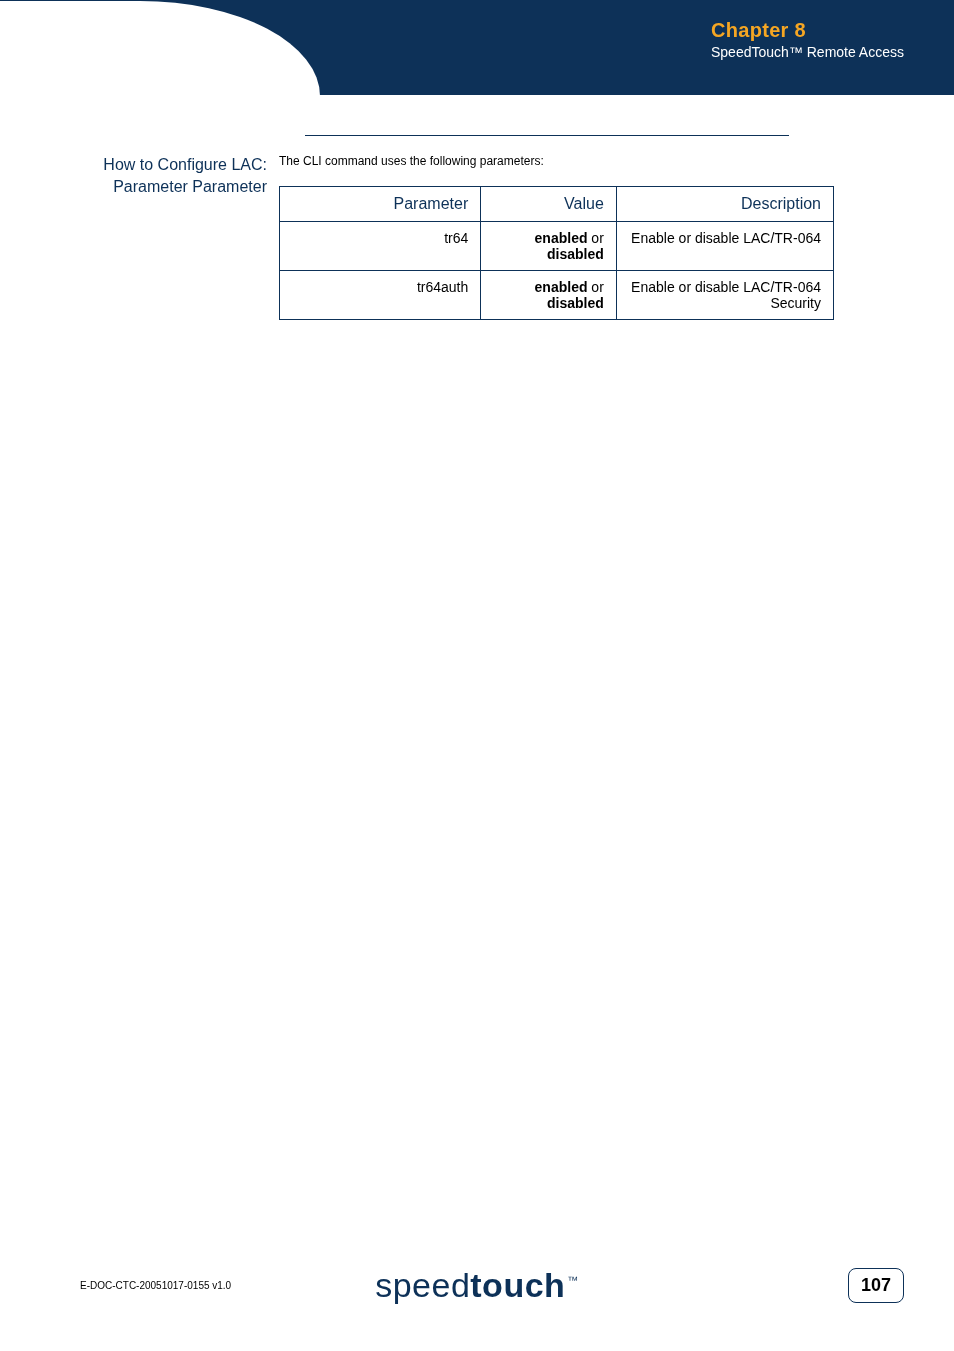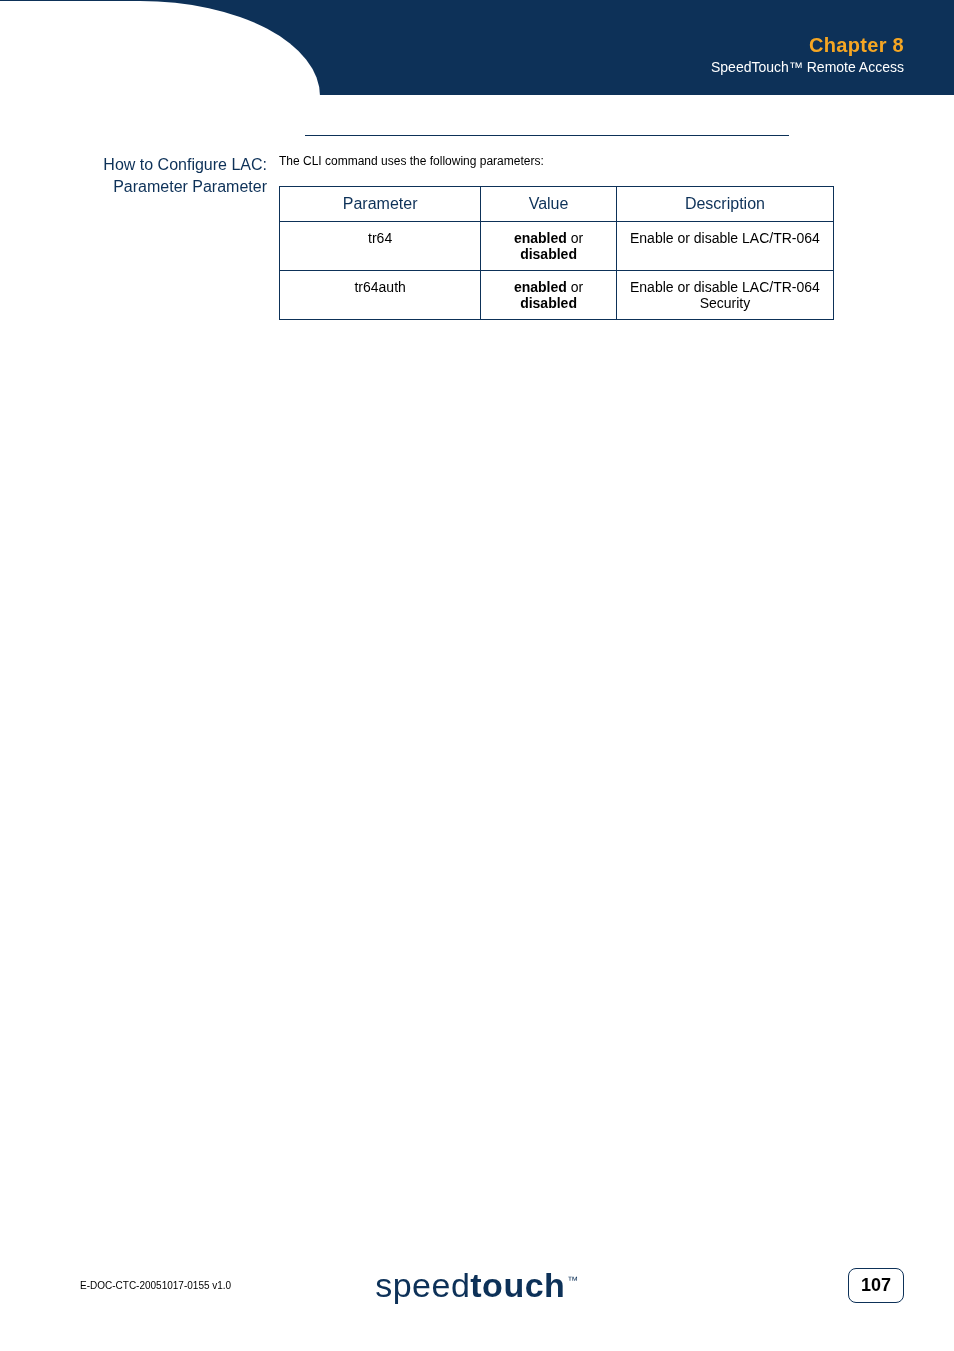--- a/index.html
+++ b/index.html
@@ -38,23 +38,23 @@
     z-index: 2;
   }
   .thomson-logo svg { display: block; margin: 0 auto 2px; }
   .thomson-logo .brand {
     font-size: 14px;
     font-weight: bold;
     letter-spacing: 0.5px;
   }
   .header-right {
     position: absolute;
-    top: 34px;
+    top: 19px;
     right: 50px;
-    text-align: right;
+    text-align: left;
     color: #ffffff;
   }
   .chapter {
     color: #f5a623;
     font-weight: bold;
     font-size: 20px;
     letter-spacing: 0.3px;
   }
   .subtitle {
     color: #ffffff;
@@ -98,21 +98,21 @@
     margin-bottom: 18px;
   }
   table.params {
     border-collapse: collapse;
     width: 555px;
   }
   table.params th, table.params td {
     border: 1px solid #0d3158;
     padding: 8px 12px;
     font-size: 14px;
-    text-align: center;
+    text-align: right;
     vertical-align: top;
   }
   table.params th {
     color: #0d3158;
     font-weight: normal;
     font-size: 16px;
   }
   .col-p { width: 190px; }
   .col-v { width: 128px; }
   .col-d { width: 205px; }

